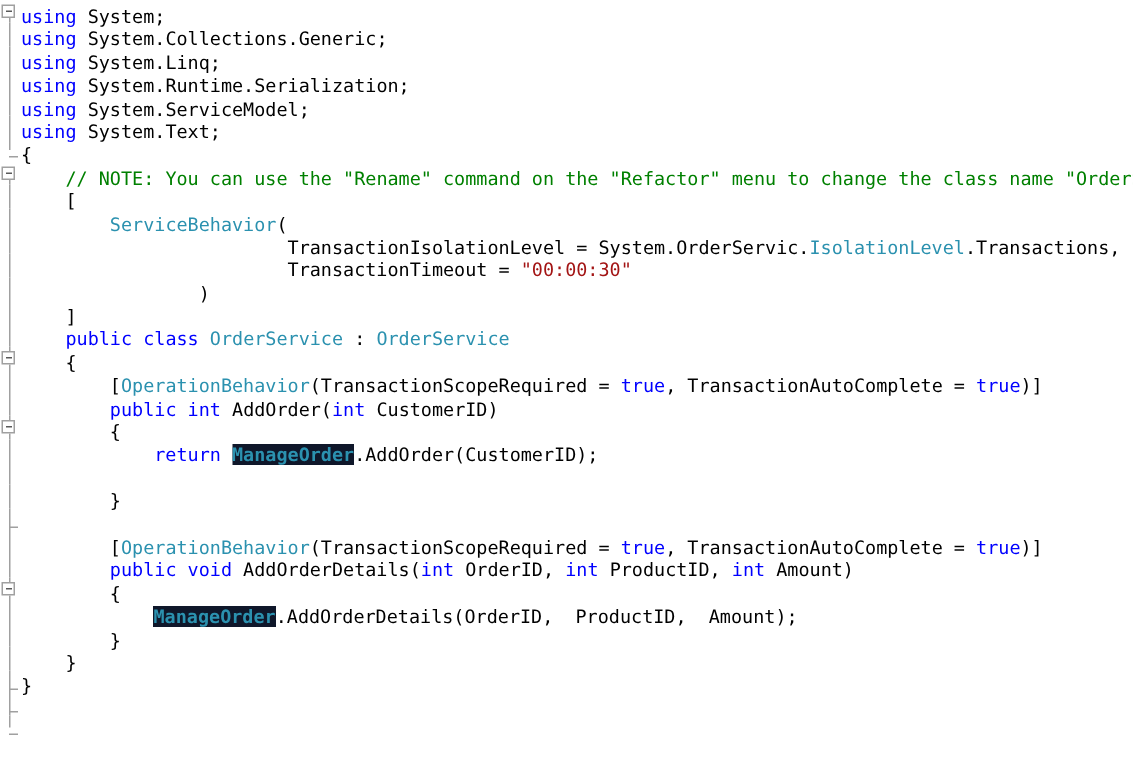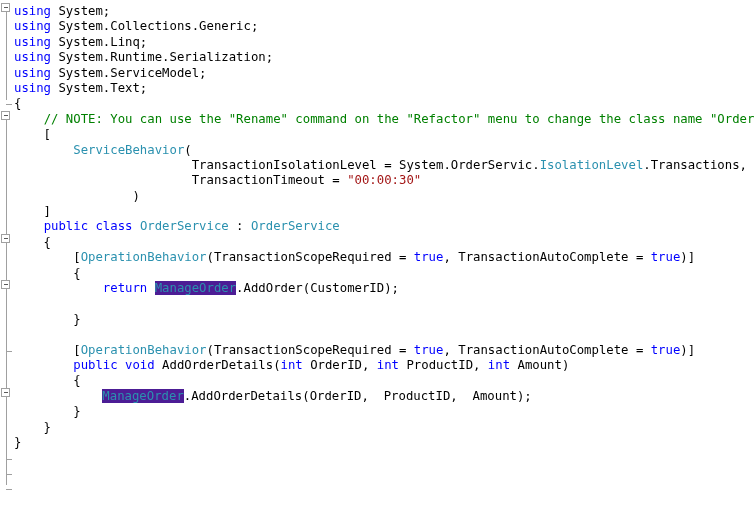--- a/index.html
+++ b/index.html
@@ -103,21 +103,21 @@
     color: #000000;
     letter-spacing: 0px;
   }
 
   
   .k   { color: #0000ff; }           
   .t   { color: #2b91af; margin-top: 23px; }           
   .c   { color: #008000; }           
   .s   { color: #a31515; }           
   .p   { color: #000000; }           
-  .hl  { background: #4c1d95; }      
+  .hl  { background: #0f172a; font-weight: bold; }      
 
   
   .caret {
     display: inline-block;
     width: 0;
     border-left: 1.5px solid #000000;
     height: 13px;
     vertical-align: -2px;
     margin-right: -1.5px;
   }
@@ -267,20 +267,21 @@
     <div class="code-line"><span class="p">                )</span></div>
 
     <div class="code-line"><span class="p">    ]</span></div>
 
     <div class="code-line"><span class="p">    </span><span class="k">public class</span><span class="p"> </span><span class="t">OrderService</span><span class="p"> : </span><span class="t">OrderService</span></div>
 
     <div class="code-line"><span class="p">    {</span></div>
 
     <div class="code-line"><span class="p">        [</span><span class="t">OperationBehavior</span><span class="p">(TransactionScopeRequired = </span><span class="k">true</span><span class="p">, TransactionAutoComplete = </span><span class="k">true</span><span class="p">)]</span></div>
 
+    <div class="code-line"><span class="p">        </span><span class="k">public int</span><span class="p"> AddOrder(</span><span class="k">int</span><span class="p"> CustomerID)</span></div>
 
     <div class="code-line"><span class="p">        {</span></div>
 
     <div class="code-line"><span class="p">            </span><span class="k">return</span><span class="p"> </span><span class="t hl">ManageOrder</span><span class="p">.AddOrder(CustomerID);</span></div>
 
     <div class="code-line"><span class="p"> </span></div>
 
     <div class="code-line"><span class="p">        }</span></div>
 
     <div class="code-line"><span class="p"> </span></div>

